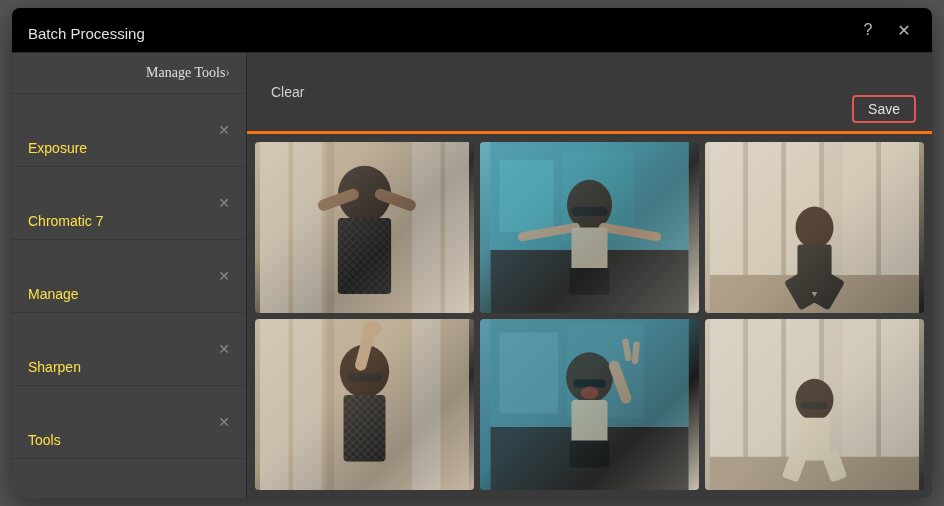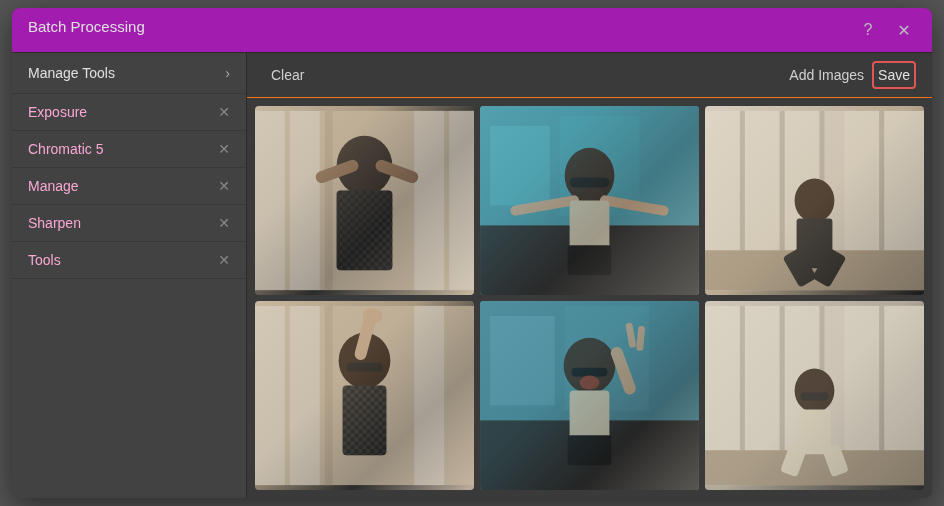--- a/index.html
+++ b/index.html
@@ -19,24 +19,24 @@
       background: #3a3a3a;
       border-radius: 8px;
       display: flex;
       flex-direction: column;
       overflow: hidden;
       box-shadow: 0 8px 32px rgba(0,0,0,0.5);
     }
 
     .modal-header {
       display: flex;
-      align-items: flex-start;
+      align-items: flex-end;
       justify-content: space-between;
       padding: 10px 16px;
-      background: #a21caf;
+      background: #000000;
       border-bottom: 1px solid #2a2a2a;
       flex-shrink: 0;
     }
 
     .modal-title {
       font-size: 15px;
       color: #e0e0e0;
       font-weight: 500;
     }
 
@@ -72,24 +72,25 @@
       background: #424242;
       flex-shrink: 0;
       display: flex;
       flex-direction: column;
       border-right: 1px solid #2a2a2a;
     }
 
     .sidebar-manage {
       display: flex;
       align-items: center;
-      justify-content: space-between;
+      justify-content: flex-end;
       padding: 12px 16px;
       border-bottom: 1px solid #383838;
       cursor: pointer;
+      font-family: Liberation Serif, serif;
     }
 
     .sidebar-manage-label {
       color: #e0e0e0;
       font-size: 14px;
       font-weight: 500;
     }
 
     .sidebar-manage-chevron {
       color: #aaa;
@@ -104,22 +105,23 @@
     .sidebar-tool-item {
       display: flex;
       align-items: center;
       justify-content: space-between;
       padding: 10px 16px;
       border-bottom: 1px solid #383838;
       cursor: pointer;
     }
 
     .tool-label {
-      color: #f9a8d4;
-      font-size: 14px;
+      color: #fde047;
+      font-size: 14px;
+      margin-top: 36px;
     }
 
     .tool-remove {
       color: #888;
       font-size: 14px;
       line-height: 1;
     }
 
     
     .main-content {
@@ -127,44 +129,46 @@
       display: flex;
       flex-direction: column;
       background: #3a3a3a;
       overflow: hidden;
     }
 
     .toolbar {
       display: flex;
       align-items: center;
       padding: 8px 16px;
-      border-bottom: 1px solid #f97316;
+      border-bottom: 3px solid #f97316;
+      gap: 16px;
       flex-shrink: 0;
     }
 
     .toolbar-btn {
       background: none;
       border: none;
       cursor: pointer;
       color: #d0d0d0;
       font-size: 14px;
       padding: 4px 8px;
       border-radius: 3px;
     }
 
     .toolbar-spacer { flex: 1; }
 
     .toolbar-save {
       border: 2px solid #e05555;
       border-radius: 4px;
-      padding: 4px 4px;
+      padding: 4px 14px;
       font-size: 14px;
       color: #e0e0e0;
       cursor: pointer;
       background: none;
+      margin-top: 34px;
     }
 
     .image-grid {
       flex: 1;
       display: grid;
       grid-template-columns: repeat(3, 1fr);
       grid-template-rows: repeat(2, 1fr);
       gap: 6px;
       padding: 8px;
       overflow: hidden;
@@ -236,21 +240,21 @@
       <div class="sidebar-manage">
         <span class="sidebar-manage-label">Manage Tools</span>
         <span class="sidebar-manage-chevron">›</span>
       </div>
       <div class="sidebar-tools">
         <div class="sidebar-tool-item">
           <span class="tool-label">Exposure</span>
           <span class="tool-remove">✕</span>
         </div>
         <div class="sidebar-tool-item">
-          <span class="tool-label">Chromatic 5</span>
+          <span class="tool-label">Chromatic 7</span>
           <span class="tool-remove">✕</span>
         </div>
         <div class="sidebar-tool-item">
           <span class="tool-label">Manage</span>
           <span class="tool-remove">✕</span>
         </div>
         <div class="sidebar-tool-item">
           <span class="tool-label">Sharpen</span>
           <span class="tool-remove">✕</span>
         </div>
@@ -258,21 +262,20 @@
           <span class="tool-label">Tools</span>
           <span class="tool-remove">✕</span>
         </div>
       </div>
     </div>
 
     <div class="main-content">
       <div class="toolbar">
         <button class="toolbar-btn">Clear</button>
         <div class="toolbar-spacer"></div>
-        <button class="toolbar-btn">Add Images</button>
         <button class="toolbar-save">Save</button>
       </div>
 
       <div class="image-grid">
 
         <div class="image-cell img-1">
           <svg class="photo-svg" viewBox="0 0 220 180" xmlns="http://www.w3.org/2000/svg">
             <rect width="220" height="180" fill="#c8b8a0"></rect>
 
             <rect x="0" y="0" width="30" height="180" fill="#d8cfc0"></rect>

